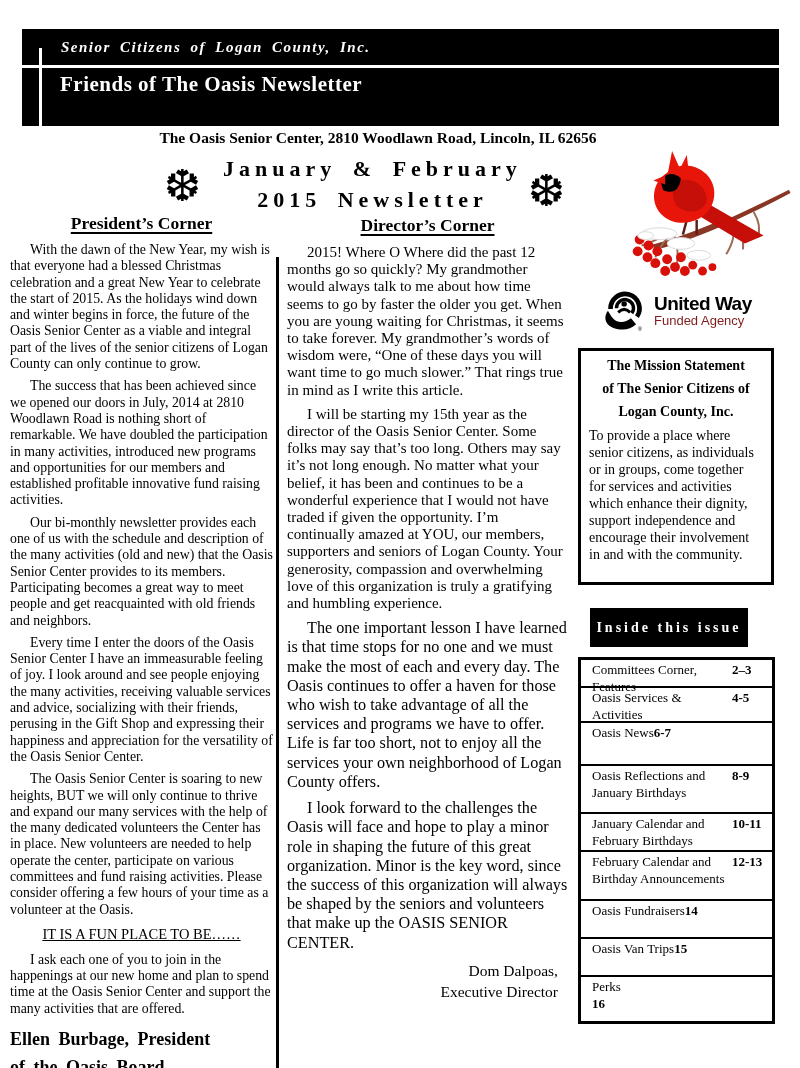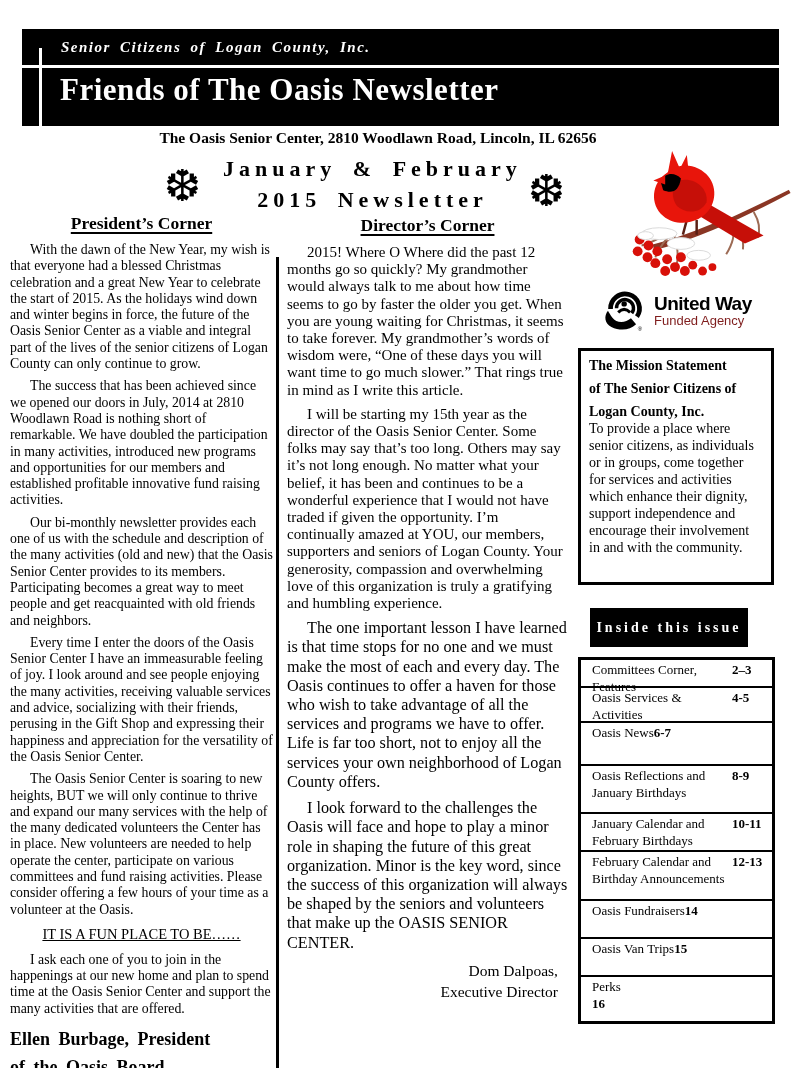--- a/index.html
+++ b/index.html
@@ -13,21 +13,21 @@
   
   .banner { position:absolute; left:22px; top:29px; width:757px; height:97px; background:#000; }
   .banner-vline { position:absolute; left:17px; top:19px; width:3px; height:78px; background:#fff; }
   .banner-hline { position:absolute; left:0; top:36px; width:100%; height:3px; background:#fff; }
   .org-name {
     position:absolute; left:39px; top:10px; color:#ffffff;
     font-style:italic; font-weight:bold; font-size:15px; letter-spacing:1.5px; word-spacing:4px;
   }
   .news-title {
     position:absolute; left:38px; top:43px; color:#fff;
-    font-weight:bold; font-size:31px; letter-spacing:0.5px;
+    font-weight:bold; font-size:21px; letter-spacing:0.5px;
   }
   .address-line {
     position:absolute; left:0; top:129px; width:756px; text-align:center;
     font-weight:bold; font-size:15.5px;
   }
   .issue-heading {
     position:absolute; left:150px; top:153px; width:445px; text-align:center;
     font-weight:bold; font-size:22px; letter-spacing:5px; word-spacing:6px; line-height:31px;
   }
   .snowflake { position:absolute; font-family:"DejaVu Sans", sans-serif; font-size:44px; line-height:44px; color:#000; }
@@ -56,21 +56,21 @@
 
   .col-director p { font-size:15px; line-height:17.2px; text-indent:20px; margin-bottom:7px; }
   .col-director p.larger { font-size:16.2px; line-height:19.2px; }
   .dir-signature { text-align:right; padding-right:10px; font-size:15.5px; line-height:21px; margin-top:4px; }
 
   
   .mission-box {
     position:absolute; left:578px; top:348px; width:196px; height:237px;
     border:3px solid #000; padding:7px 8px 0 8px; background:#fff;
   }
-  .mission-box h3 { font-size:14px; font-weight:bold; line-height:16px; }
+  .mission-box h3 { font-size:14px; font-weight:bold; text-align:center; margin-bottom:7px; line-height:16px; }
   .mission-body { font-size:14px; line-height:17px; }
 
   .inside-box {
     position:absolute; left:590px; top:608px; width:158px; height:39px; background:#000;
     color:#fff; font-weight:bold; font-size:14px; letter-spacing:3px;
     display:flex; align-items:center; justify-content:center;
   }
   .toc { position:absolute; left:578px; top:657px; width:197px; border:3px solid #000; background:#fff; }
   .toc-row {
     display:flex; align-items:flex-start;

